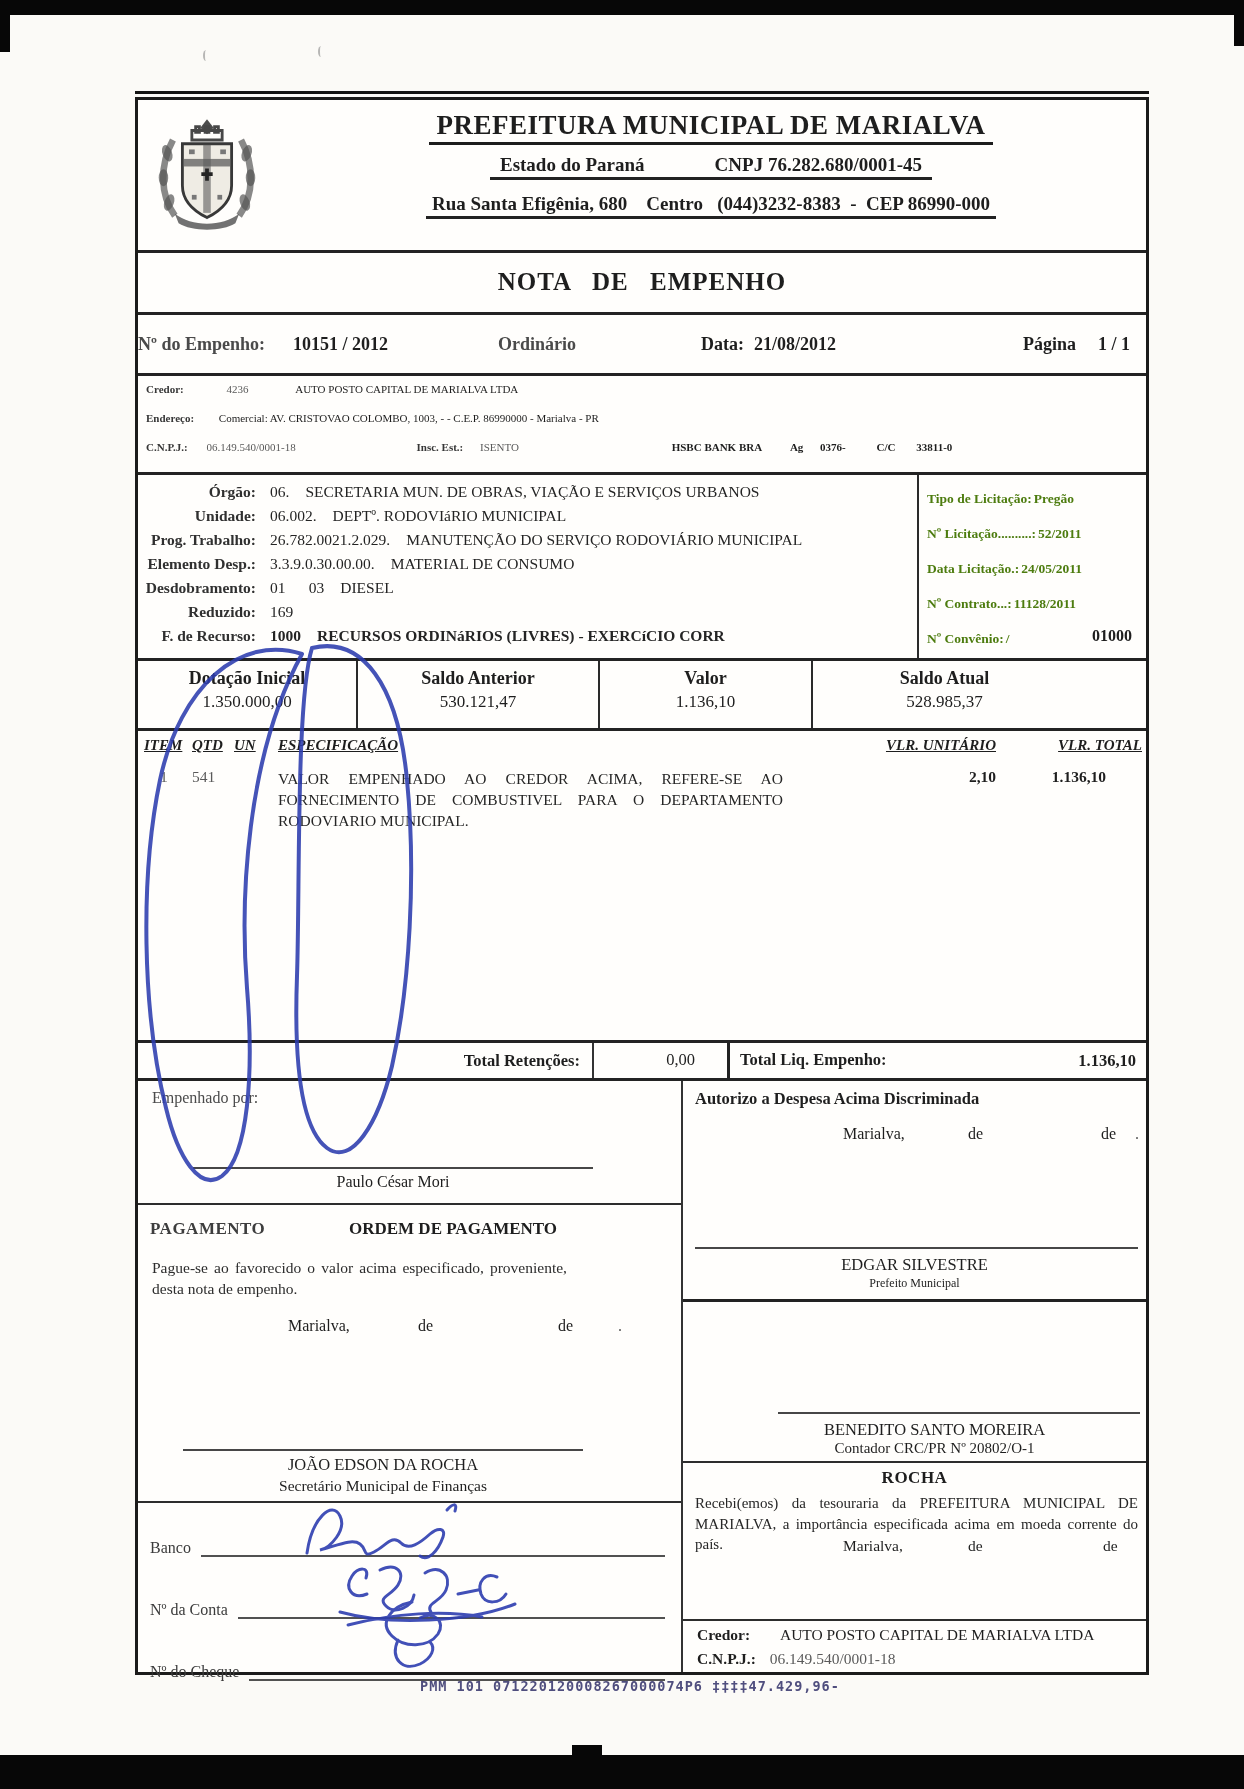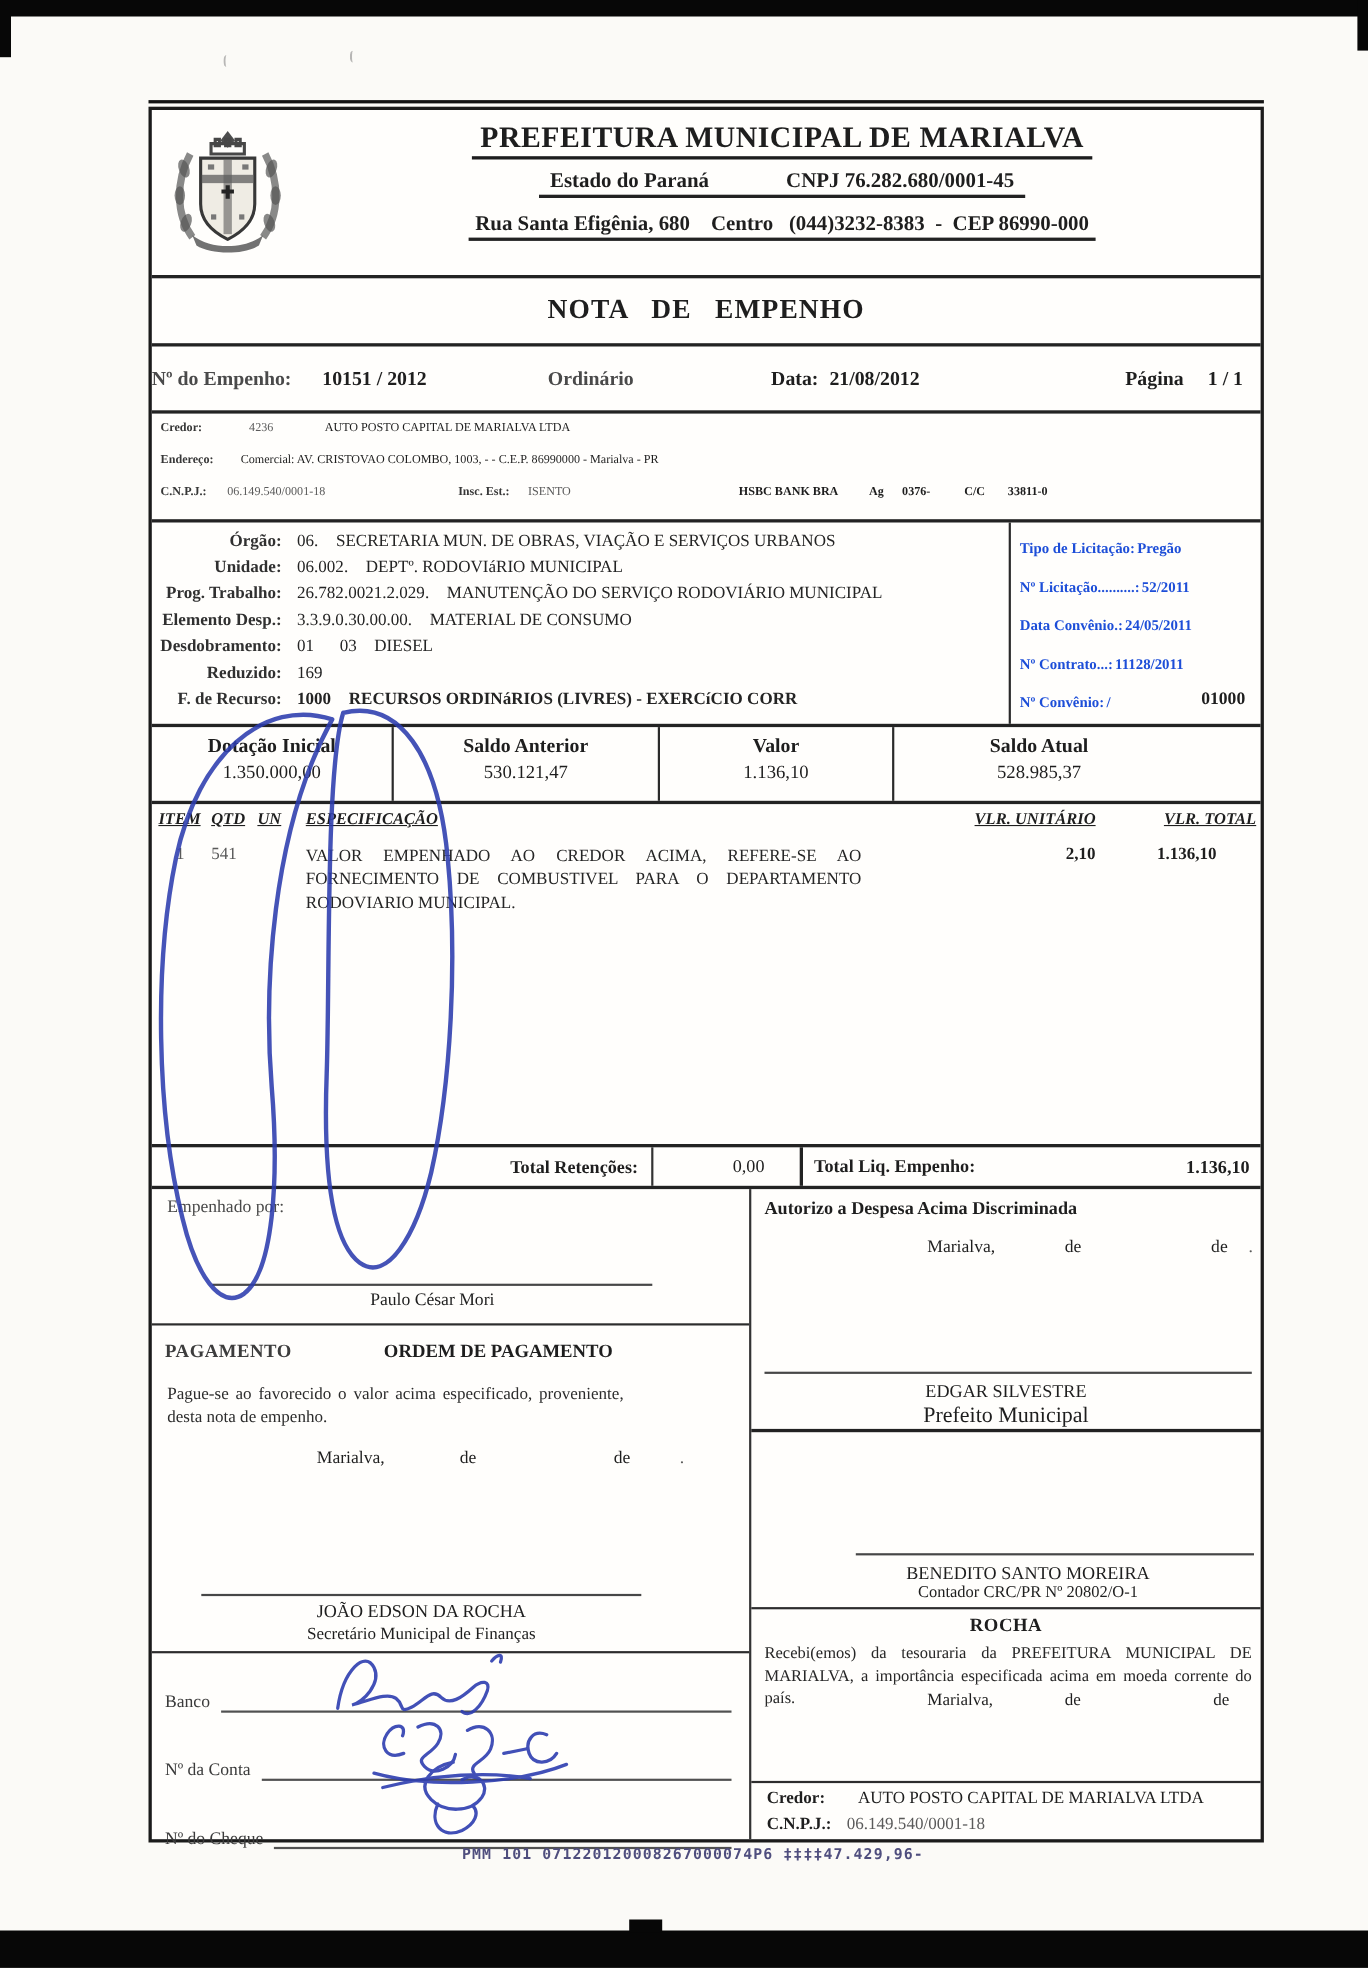--- a/index.html
+++ b/index.html
@@ -34,21 +34,21 @@
   .c-lbl{font-weight:bold;color:#373737;}
   
   .s-orgao{height:186px;}
   .o-left{position:absolute;left:0;top:0;right:232px;padding-top:8px;}
   .o-row{height:24px;white-space:nowrap;font-size:15.5px;}
   .o-lbl{display:inline-block;width:118px;text-align:right;font-weight:bold;color:#303030;}
   .o-code{margin-left:14px;white-space:pre;color:#242424;}
   .o-desc{margin-left:16px;color:#242424;}
   .o-extra{position:absolute;right:14px;top:152px;font-weight:bold;}
   .lic-box{position:absolute;right:0;top:0;bottom:0;width:229px;border-left:2px solid #2a2a2a;padding:16px 0 0 8px;box-sizing:border-box;}
-  .lic-row{height:35px;font-size:13.5px;font-weight:bold;color:#1d4ed8;white-space:nowrap;}
+  .lic-row{height:35px;font-size:13.5px;font-weight:bold;color:#4d7c0f;white-space:nowrap;}
   .lic-row .v{margin-left:2px;}
   
   .s-totals{height:70px;display:flex;text-align:center;}
   .t-cell{box-sizing:border-box;padding-top:7px;}
   .t-cell+.t-cell{border-left:2px solid #2a2a2a;}
   .t-h{font-size:18px;font-weight:bold;}
   .t-v{font-size:17px;margin-top:3px;}
   
   .s-items{height:312px;font-size:15.5px;}
   .i-head{display:flex;padding:6px 4px 0 6px;font-style:italic;font-weight:bold;font-size:15px;}
@@ -175,21 +175,21 @@
         <div class="o-row"><span class="o-lbl">Prog. Trabalho:</span><span class="o-code">26.782.0021.2.029.</span><span class="o-desc">MANUTENÇÃO DO SERVIÇO RODOVIÁRIO MUNICIPAL</span></div>
         <div class="o-row"><span class="o-lbl">Elemento Desp.:</span><span class="o-code">3.3.9.0.30.00.00.</span><span class="o-desc">MATERIAL DE CONSUMO</span></div>
         <div class="o-row"><span class="o-lbl">Desdobramento:</span><span class="o-code">01      03</span><span class="o-desc">DIESEL</span></div>
         <div class="o-row"><span class="o-lbl">Reduzido:</span><span class="o-code">169</span><span class="o-desc"></span></div>
         <div class="o-row"><span class="o-lbl">F. de Recurso:</span><span class="o-code b">1000</span><span class="o-desc b">RECURSOS ORDINáRIOS (LIVRES) - EXERCíCIO CORR</span></div>
       </div>
       <span class="o-extra">01000</span>
       <div class="lic-box">
         <div class="lic-row"><span>Tipo de Licitação:</span><span class="v">Pregão</span></div>
         <div class="lic-row"><span>Nº Licitação..........:</span><span class="v">52/2011</span></div>
-        <div class="lic-row"><span>Data Convênio.:</span><span class="v">24/05/2011</span></div>
+        <div class="lic-row"><span>Data Licitação.:</span><span class="v">24/05/2011</span></div>
         <div class="lic-row"><span>Nº Contrato...:</span><span class="v">11128/2011</span></div>
         <div class="lic-row"><span>Nº Convênio:</span><span class="v">/</span></div>
       </div>
     </div>
 
     <div class="sec s-totals">
       <div class="t-cell" style="width:225px;">
           <div class="t-h">Dotação Inicial</div>
           <div class="t-v">1.350.000,00</div>
         </div>
@@ -275,21 +275,21 @@
         <div class="rb1">
           <div style="position:absolute;left:12px;top:8px;font-size:16.5px;font-weight:bold;">Autorizo a Despesa Acima Discriminada</div>
           <div class="dline" style="top:44px;">
             <span style="left:160px;">Marialva,</span>
             <span style="left:285px;">de</span>
             <span style="left:418px;">de</span>
             <span style="left:452px;" class="faded2">.</span>
           </div>
           <div class="sig" style="position:absolute;left:12px;right:8px;top:166px;"></div>
           <div class="ctr" style="position:absolute;left:0;right:0;top:174px;font-size:16.5px;">EDGAR SILVESTRE</div>
-          <div class="ctr" style="position:absolute;left:0;right:0;top:195px;font-size:20px;">Prefeito Municipal</div>
+          <div class="ctr" style="position:absolute;left:0;right:0;top:195px;font-size:12px;">Prefeito Municipal</div>
         </div>
         <div class="rb2">
           <div class="sig" style="position:absolute;left:95px;right:6px;top:110px;"></div>
           <div class="ctr" style="position:absolute;left:40px;right:0;top:118px;font-size:16.5px;">BENEDITO SANTO MOREIRA</div>
           <div class="ctr" style="position:absolute;left:40px;right:0;top:138px;font-size:15px;">Contador CRC/PR Nº 20802/O-1</div>
         </div>
         <div class="rb3">
           <div class="ctr b" style="position:absolute;left:0;right:0;top:5px;font-size:17px;letter-spacing:.5px;">ROCHA</div>
           <div style="position:absolute;left:12px;top:30px;width:443px;font-size:15px;line-height:20.5px;text-align:justify;color:#272727;">Recebi(emos) da tesouraria da PREFEITURA MUNICIPAL DE MARIALVA, a importância especificada acima em moeda corrente do país.</div>
           <div class="dline" style="top:74px;font-size:15.5px;">

